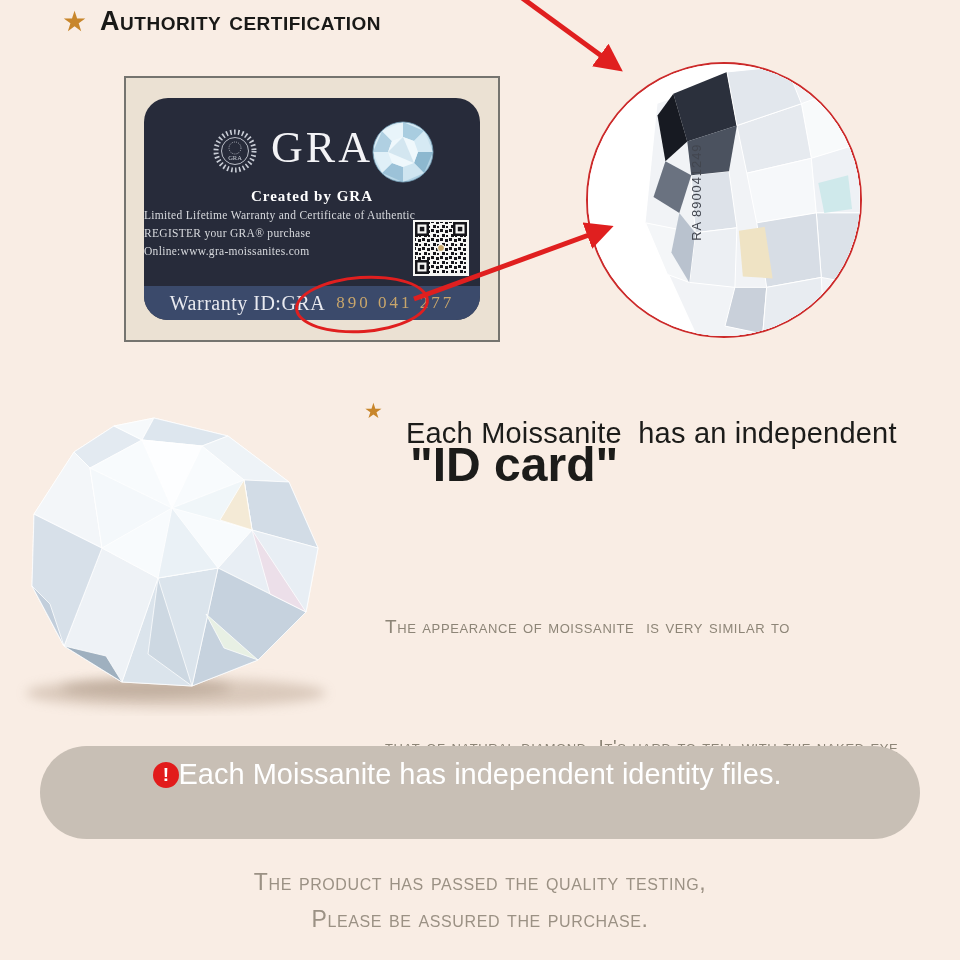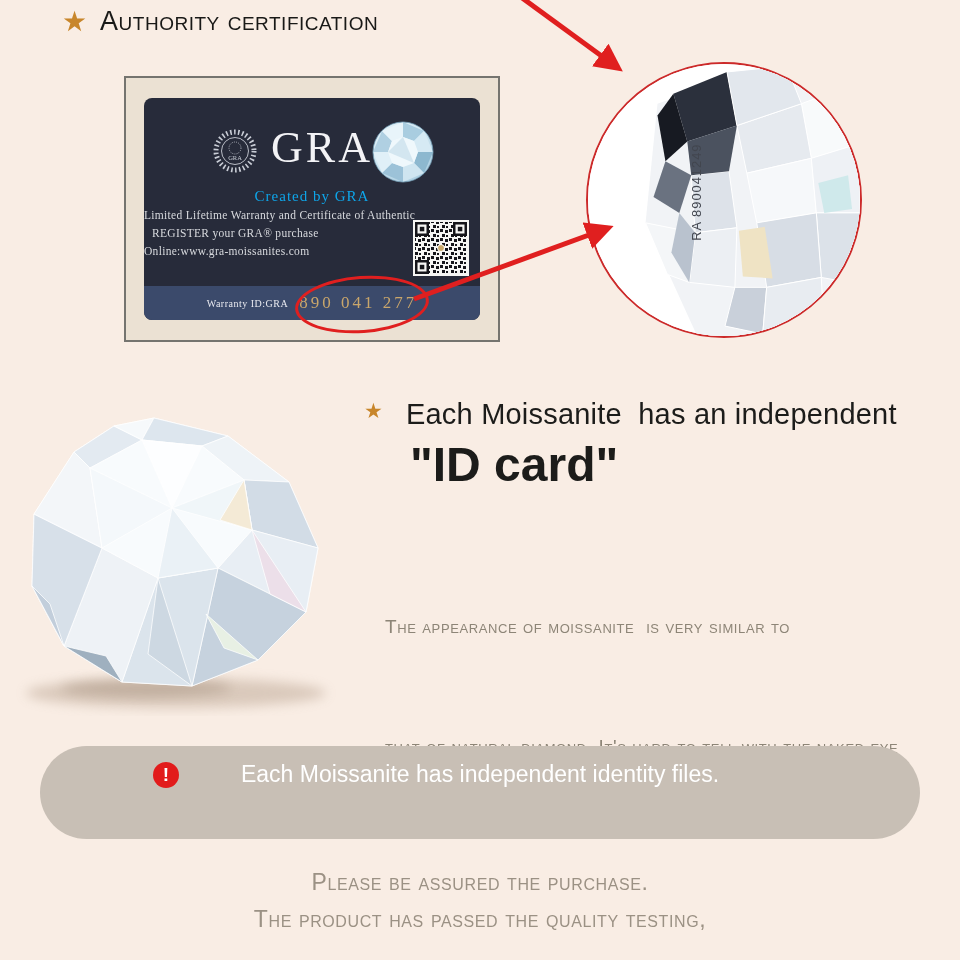--- a/index.html
+++ b/index.html
@@ -2,76 +2,76 @@
 <html><head>
 <meta charset="utf-8">
 <style>
   html,body{margin:0;padding:0;background:#f9ede4;}
   .canvas{position:relative;width:960px;height:960px;background:#f9ede4;overflow:hidden;
           font-family:"Liberation Sans","DejaVu Sans",sans-serif;margin:0 auto;}
 
   
   .header{position:absolute;left:62px;top:6px;display:flex;align-items:center;gap:13px;}
   .star{color:#c8862b;font-family:"DejaVu Sans",sans-serif;font-size:28px;line-height:1;}
-  .header h1{margin:0;font-size:27px;font-weight:400;color:#191917;
+  .header h1{margin:0;font-size:27px;font-weight:700;color:#191917;
              font-variant:small-caps;letter-spacing:0.5px;}
 
   
   .cert-photo{position:absolute;left:124px;top:76px;width:376px;height:266px;
               background:#ebe1d3;border:2px solid #75746f;box-sizing:border-box;z-index:2;}
   .cert-card{position:absolute;left:18px;top:20px;width:336px;height:222px;
-             background:#272b3a;border-radius:8px;overflow:hidden;
+             background:#272b3a;border-radius:24px;overflow:hidden;
              font-family:"Liberation Serif","DejaVu Serif",serif;}
   .cert-top{position:absolute;left:0;top:22px;width:100%;height:64px;}
   .seal{position:absolute;left:68px;top:8px;}
   .gra-brand{position:absolute;left:118px;top:2px;width:120px;text-align:center;
              color:#f3f3f6;font-size:44px;letter-spacing:3px;}
   .mini-diamond{position:absolute;left:228px;top:1px;}
   .created{position:absolute;left:0;top:90px;width:100%;text-align:center;
-           color:#0ea5e9;font-size:15px;letter-spacing:1px;}
+           color:#ffffff;font-size:15px;letter-spacing:1px;font-weight:bold;}
   .cline{position:absolute;left:0;width:100%;text-align:left;color:#d8dade;
          font-size:11.5px;letter-spacing:0.3px;}
   .cline.l1{top:111px;}
-  .cline.l2{top:129px;width:82%;padding-left:8px;}
+  .cline.l2{top:129px;width:82%;}
   .cline.l3{top:147px;width:82%;}
   .qr{position:absolute;right:11px;top:122px;}
   .band{position:absolute;left:0;bottom:0;width:100%;height:34px;background:#3b4a6b;
         display:flex;align-items:center;justify-content:center;gap:11px;}
-  .band .lbl{color:#e9eaf0;font-size:10px;letter-spacing:0.5px;}
+  .band .lbl{color:#e9eaf0;font-size:20px;letter-spacing:0.5px;}
   .band .num{color:#c9a66b;font-size:17px;letter-spacing:3px;}
   .red-oval{position:absolute;left:169px;top:198px;width:128px;height:51px;
             border:3px solid #e01f1f;border-radius:50%;transform:rotate(-4deg);z-index:3;}
 
   
   .magnifier{position:absolute;left:586px;top:62px;width:276px;height:276px;border-radius:50%;
              border:2px solid #cc2a2a;overflow:hidden;background:#fff;box-sizing:border-box;z-index:2;}
 
   
   .arrows{position:absolute;left:0;top:0;z-index:5;pointer-events:none;}
 
   
   .intro-star{position:absolute;left:364px;top:401px;font-size:21px;}
-  .headline{position:absolute;left:406px;top:398px;font-size:29px;color:#1c1c1a;
+  .headline{position:absolute;left:406px;top:417px;font-size:29px;color:#1c1c1a;
             white-space:pre;letter-spacing:0.2px;}
   .idcard{position:absolute;left:410px;top:437px;font-size:48px;font-weight:600;color:#1c1c1a;}
   .paragraph{position:absolute;left:385px;top:527px;width:520px;
              font-variant:small-caps;font-size:19px;color:#8d8577;
              letter-spacing:0.6px;line-height:40px;white-space:pre;}
 
   
   .big-diamond{position:absolute;left:6px;top:402px;z-index:1;}
 
   
   .banner{position:absolute;left:40px;top:746px;width:880px;height:93px;
           background:#c8bfb5;border-radius:47px;}
   .excl{position:absolute;left:113px;top:16px;width:26px;height:26px;border-radius:50%;
         background:#e21b1b;color:#fff;font-weight:700;font-size:19px;line-height:26px;
         text-align:center;}
   .banner-text{position:absolute;left:0;top:11px;width:100%;text-align:center;
-               color:#ffffff;font-size:23px;line-height:34px;}
+               color:#ffffff;font-size:29px;line-height:34px;}
 
   
   .footer{position:absolute;left:0;top:864px;width:100%;text-align:center;
           font-variant:small-caps;font-size:23px;color:#9b9184;
           letter-spacing:0.6px;line-height:37px;}
 </style>
 </head>
 <body>
 
 <div class="canvas">
@@ -240,17 +240,17 @@
   </div>
 
   <div class="banner">
     <span class="excl">!</span>
     <div class="banner-text">
       <div>Each Moissanite has independent identity files.</div>
     </div>
   </div>
 
   <div class="footer">
+    <div>The product has passed the quality testing,</div>
     <div>Please be assured the purchase.</div>
-    <div>The product has passed the quality testing,</div>
   </div>
 
 </div>
 
 </body></html>

